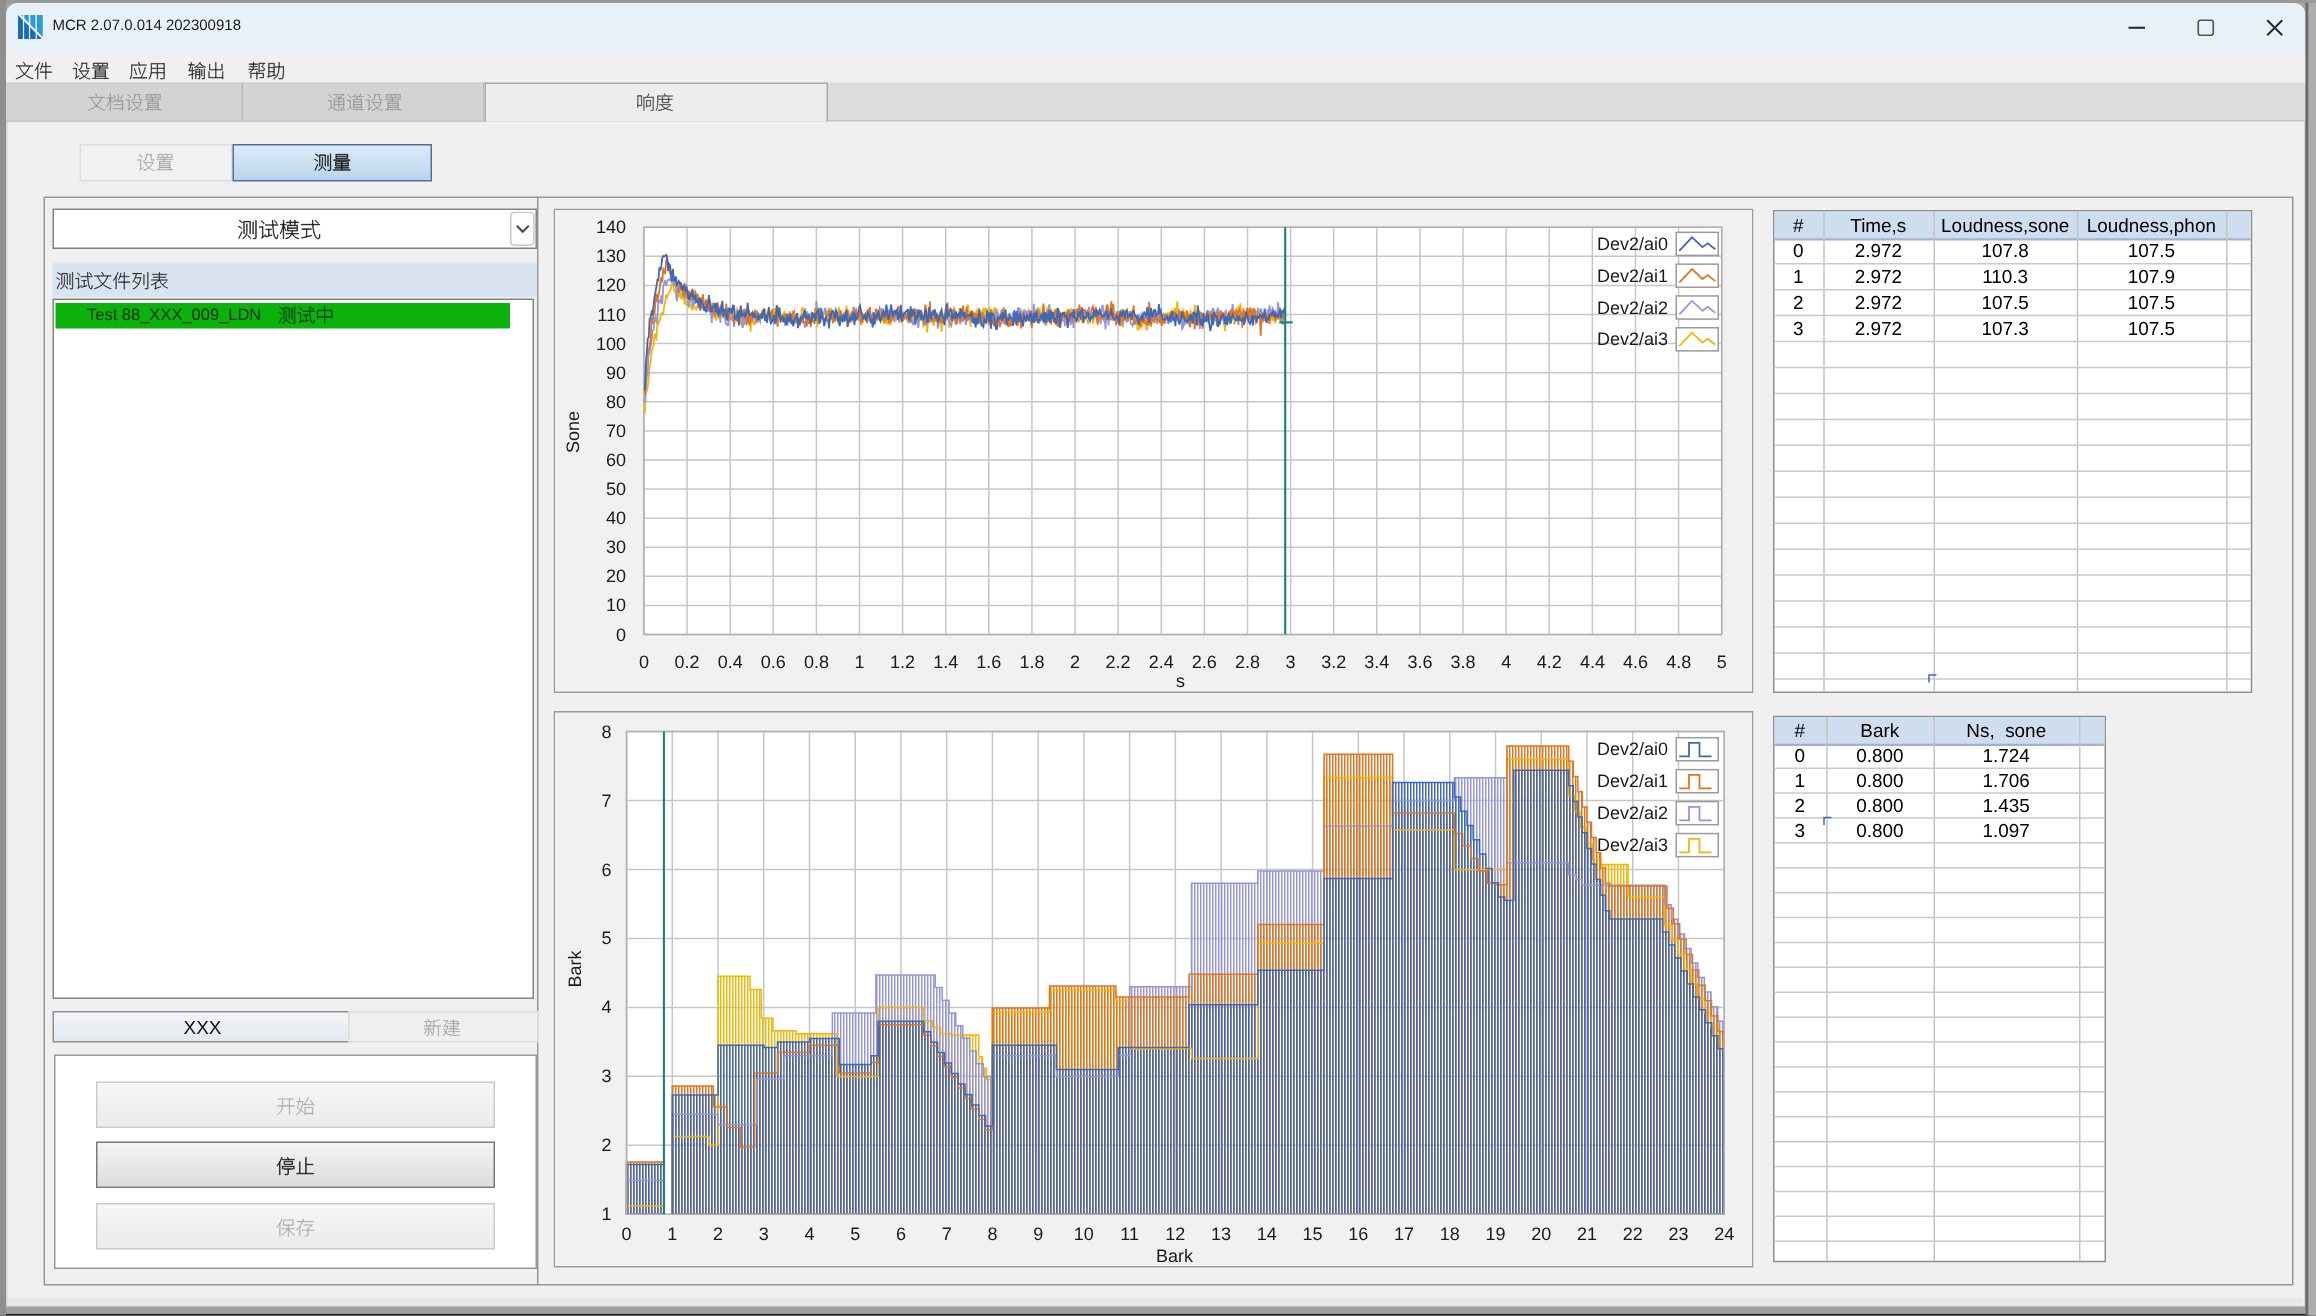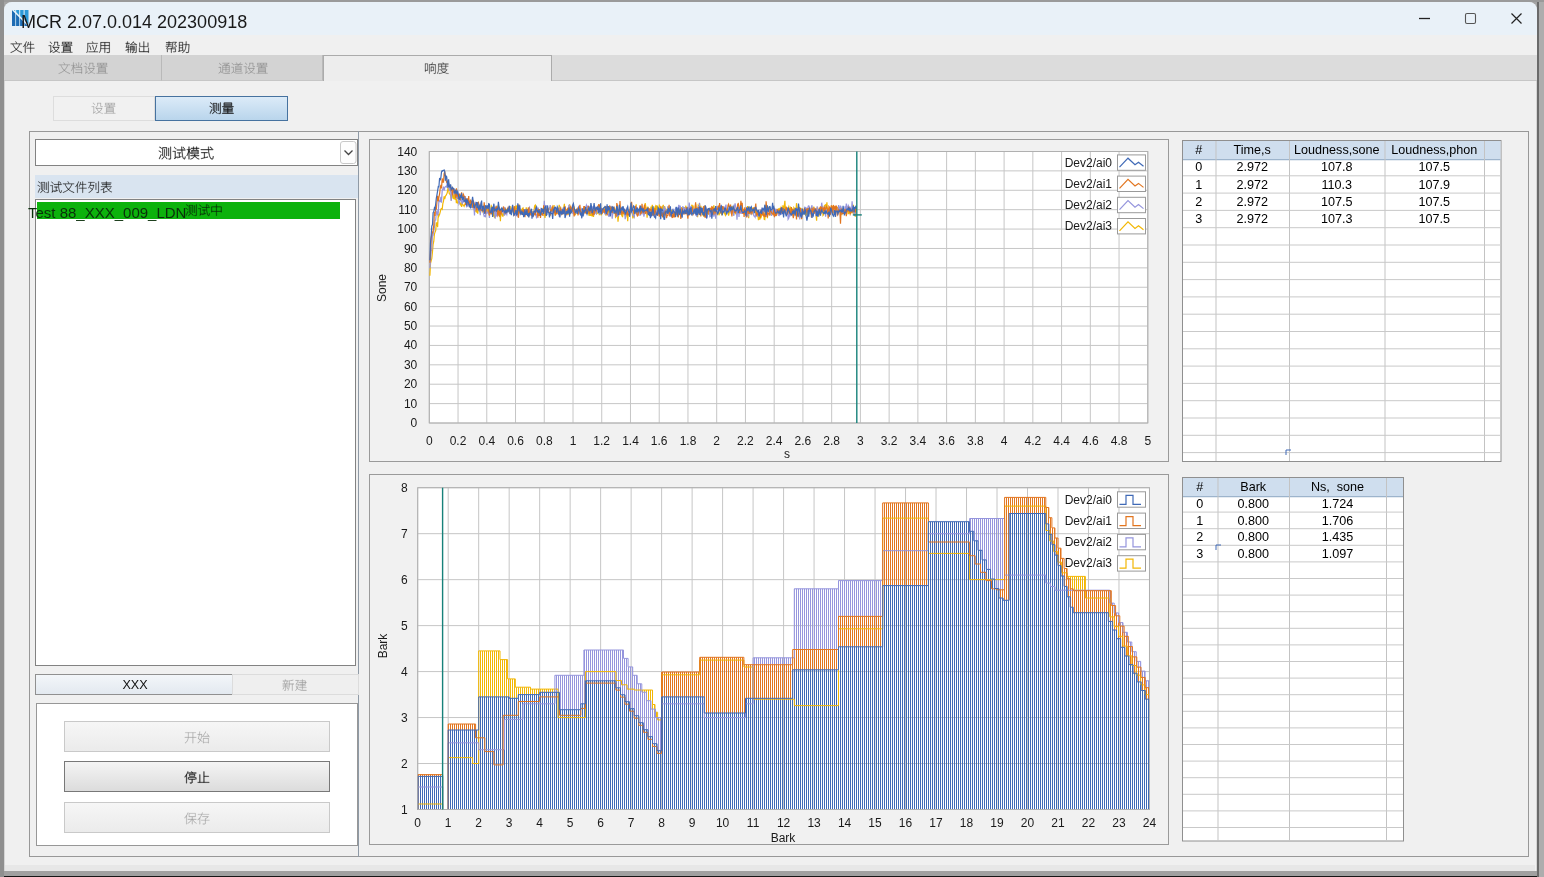--- a/index.html
+++ b/index.html
@@ -57,21 +57,21 @@
       <rect x="12.6" y="0" width="3.9" height="16"></rect>
     </g>
 <g fill="#1e6bb3" clip-path="url(#icontri)">
       <rect x="0" y="0" width="3.2" height="16"></rect>
       <rect x="4.2" y="0" width="3.0" height="16"></rect>
       <rect x="8.2" y="0" width="3.4" height="16"></rect>
       <rect x="12.6" y="0" width="3.9" height="16"></rect>
     </g>
 <path d="M0.6,-0.3 L17,16.1" stroke="#edf4fa" stroke-width="1.4" fill="none"></path>
 </svg>
-<div class="abs" style="left:21px;top:12px;font-size:18px;color:#191919">MCR 2.07.0.014 202300918</div>
+<div class="abs" style="left:35px;top:12px;font-size:10px;color:#191919">MCR 2.07.0.014 202300918</div>
 <svg class="abs" style="left:1404px;top:2px" width="132" height="33" viewBox="0 0 132 33">
 <path d="M15,16.5h11" stroke="#222" stroke-width="1.3"></path>
 <rect x="61.5" y="11.5" width="10" height="10" rx="1.5" fill="none" stroke="#555" stroke-width="1.1"></rect>
 <path d="M107.5,11.5 l10,10 M117.5,11.5 l-10,10" stroke="#222" stroke-width="1.2"></path>
 </svg>
 <div class="abs" style="left:4px;top:35px;width:1532.5px;height:22px;background:#f0f0f0"></div>
 <div class="abs" style="left:7.5px;top:38.5px;width:30px;text-align:center"><svg class="ct " width="25.2" height="16.4" viewBox="0 0 25.2 16.4">
       <g transform="translate(0,12.9) scale(0.0126,-0.0126)" fill="#1a1a1a" stroke="#1a1a1a" stroke-width="22" stroke-linejoin="round">
         <use href="#c6587" x="0"></use>
         <use href="#c4ef6" x="1000"></use>
@@ -162,21 +162,21 @@
         <use href="#c6d4b" x="0"></use>
         <use href="#c8bd5" x="1000"></use>
         <use href="#c6587" x="2000"></use>
         <use href="#c4ef6" x="3000"></use>
         <use href="#c5217" x="4000"></use>
         <use href="#c8868" x="5000"></use>
       </g>
     </svg></div>
 <div class="abs" style="left:35px;top:199px;width:321px;height:466.5px;background:#fff;border:1px solid #828282"></div>
 <div class="abs" style="left:37px;top:201.5px;width:302.5px;height:17px;background:#0cb20c"></div>
-<div class="abs" style="left:28px;top:203.5px;font-size:15px;color:#0a2f0a">Test 88_XXX_009_LDN</div>
+<div class="abs" style="left:58px;top:203.5px;font-size:11px;color:#0a2f0a">Test 88_XXX_009_LDN</div>
 <div class="abs" style="left:185px;top:202px"><svg class="ct " width="37.8" height="16.4" viewBox="0 0 37.8 16.4">
       <g transform="translate(0,12.9) scale(0.0126,-0.0126)" fill="#0a2f0a" stroke="#0a2f0a" stroke-width="24" stroke-linejoin="round">
         <use href="#c6d4b" x="0"></use>
         <use href="#c8bd5" x="1000"></use>
         <use href="#c4e2d" x="2000"></use>
       </g>
     </svg></div>
 <div class="abs" style="left:35px;top:673.5px;width:200px;height:21.5px;background:linear-gradient(#f3f6f9,#e3e9f0);border:1px solid #909090;text-align:center;font-size:12.6px;color:#111;line-height:20px">XXX</div>
 <div class="abs" style="left:232px;top:673.5px;width:126.5px;height:21.5px;background:#efefef;border:1px solid #dcdcdc"></div>
 <div class="abs" style="left:232px;top:677px;width:126px;text-align:center"><svg class="ct " width="25.2" height="16.4" viewBox="0 0 25.2 16.4">

